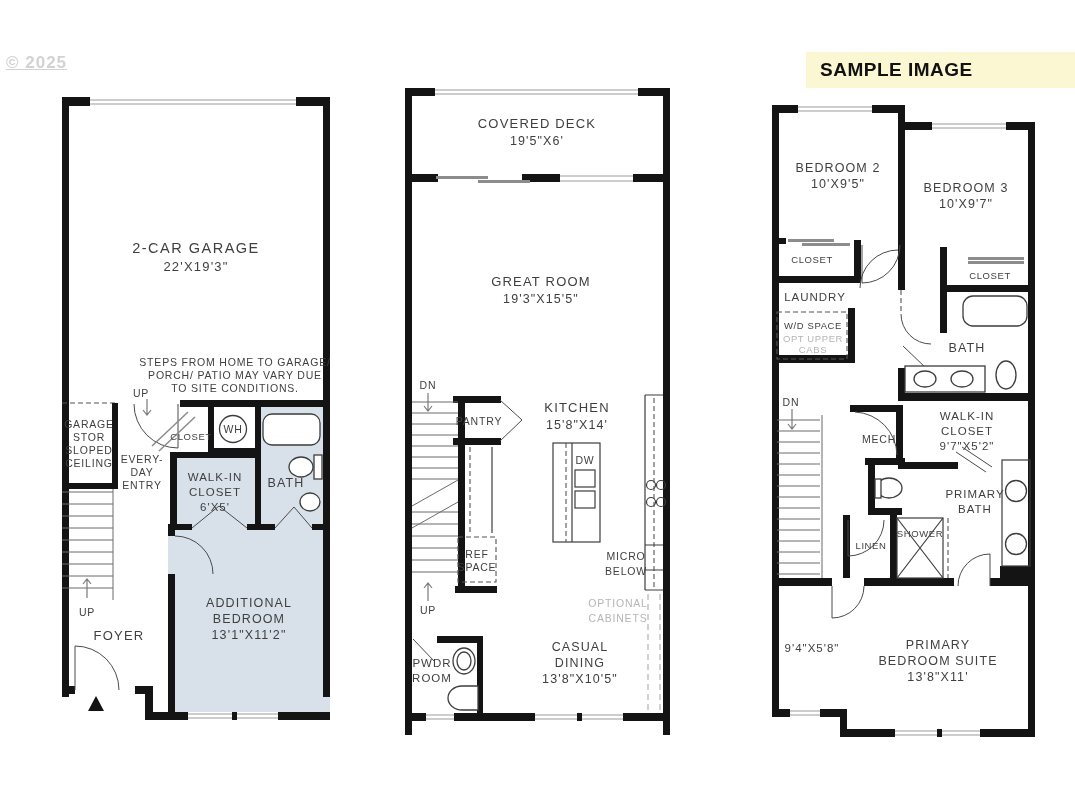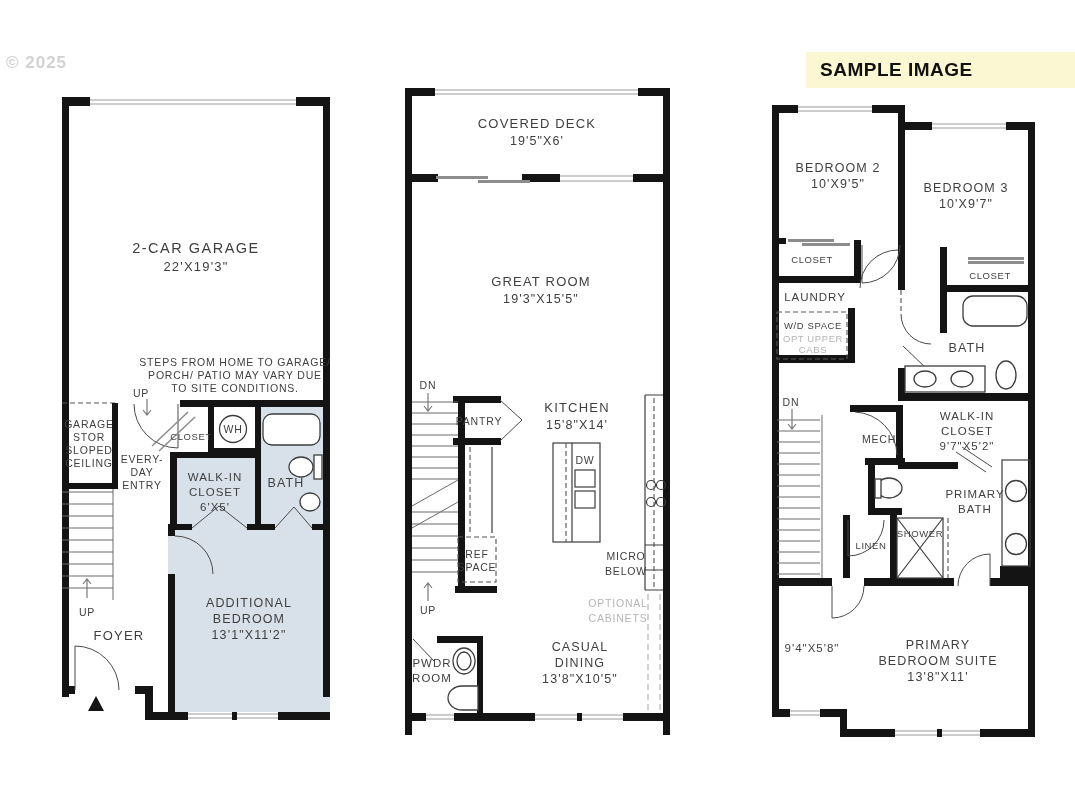--- a/index.html
+++ b/index.html
@@ -1,19 +1,19 @@
 <!DOCTYPE html>
 <html><head>
 <meta charset="utf-8">
 <style>
   html,body{margin:0;padding:0;background:#fff;}
   .stage{position:relative;width:1075px;height:806px;background:#fff;overflow:hidden;
          font-family:"Liberation Sans","DejaVu Sans",sans-serif;}
   .watermark{position:absolute;left:6px;top:53px;font-size:17px;font-weight:bold;
-             color:#d2d2d2;letter-spacing:1px;}
+             color:#d2d2d2;letter-spacing:1px;text-decoration:underline;}
   .banner{position:absolute;left:806px;top:52px;width:269px;height:36px;background:#fbf7d2;
           display:flex;align-items:center;}
   .banner span{font-size:19px;font-weight:bold;color:#111;padding-left:14px;letter-spacing:0.5px;}
   svg{position:absolute;left:0;top:0;}
   .fp{font-family:"Liberation Sans","DejaVu Sans",sans-serif;fill:#3f3f3f;text-anchor:middle;}
   .s14{font-size:14.5px;letter-spacing:1.5px}
   .s13{font-size:13px;letter-spacing:1.2px}
   .s12{font-size:12.5px;letter-spacing:1.1px}
   .s11{font-size:11.5px;letter-spacing:1px}
   .s10{font-size:10.5px;letter-spacing:0.8px}

